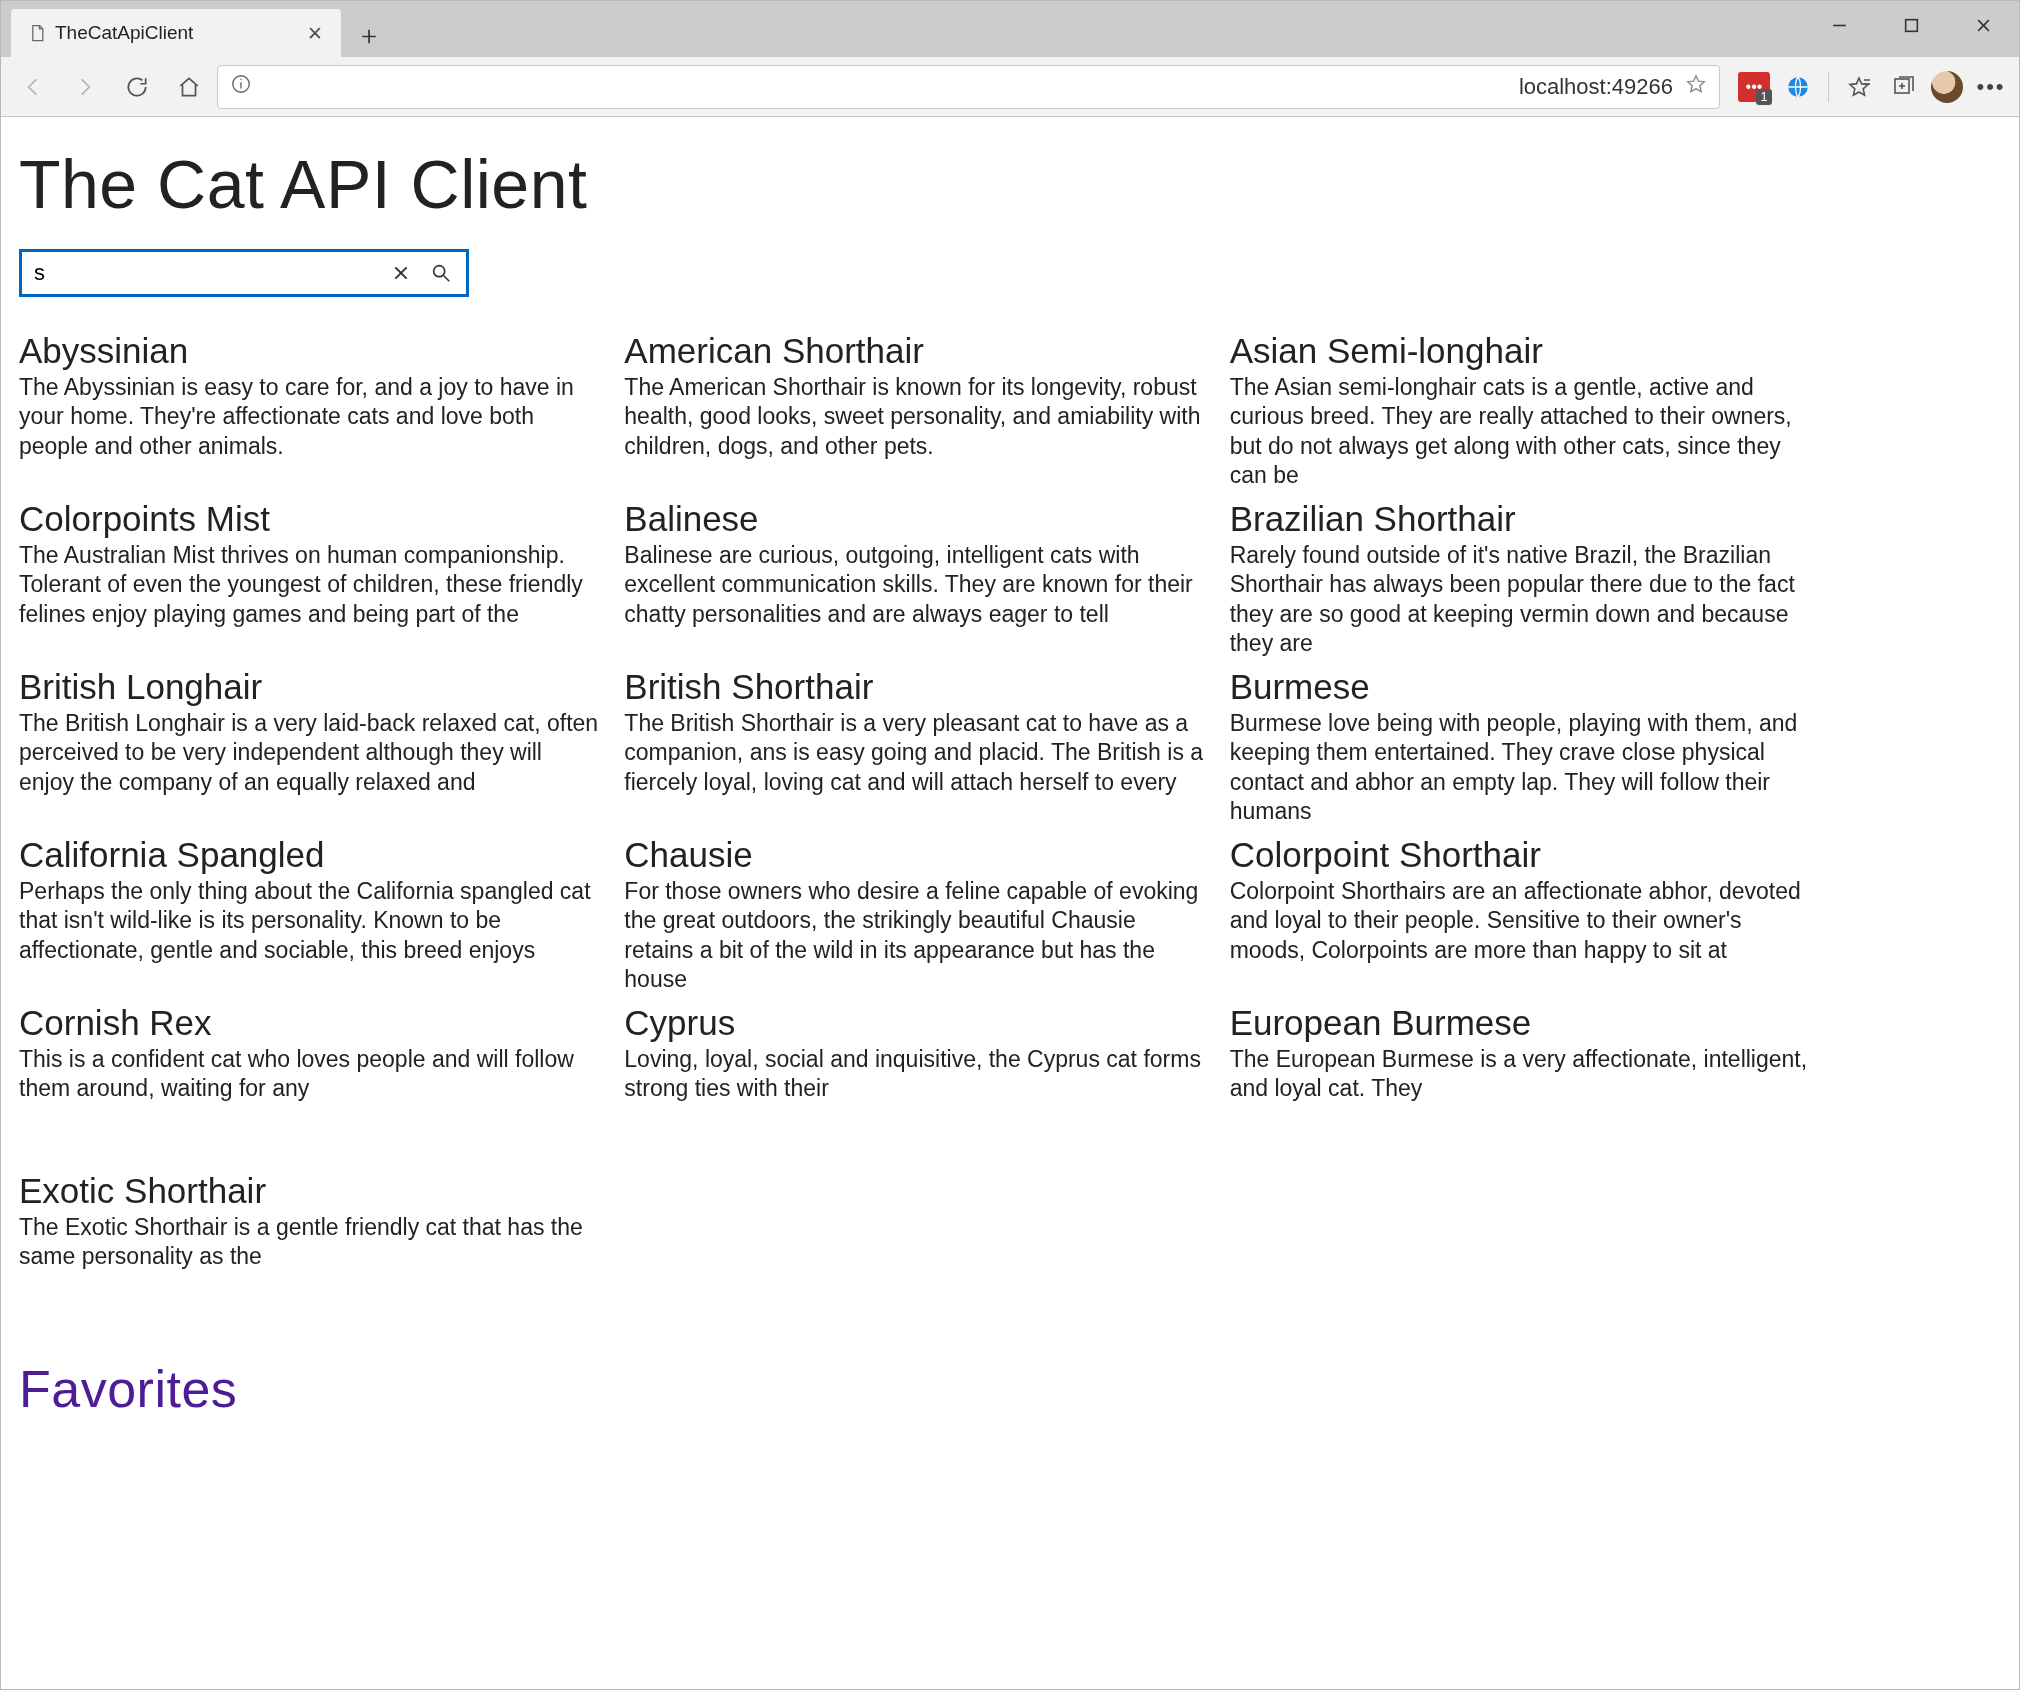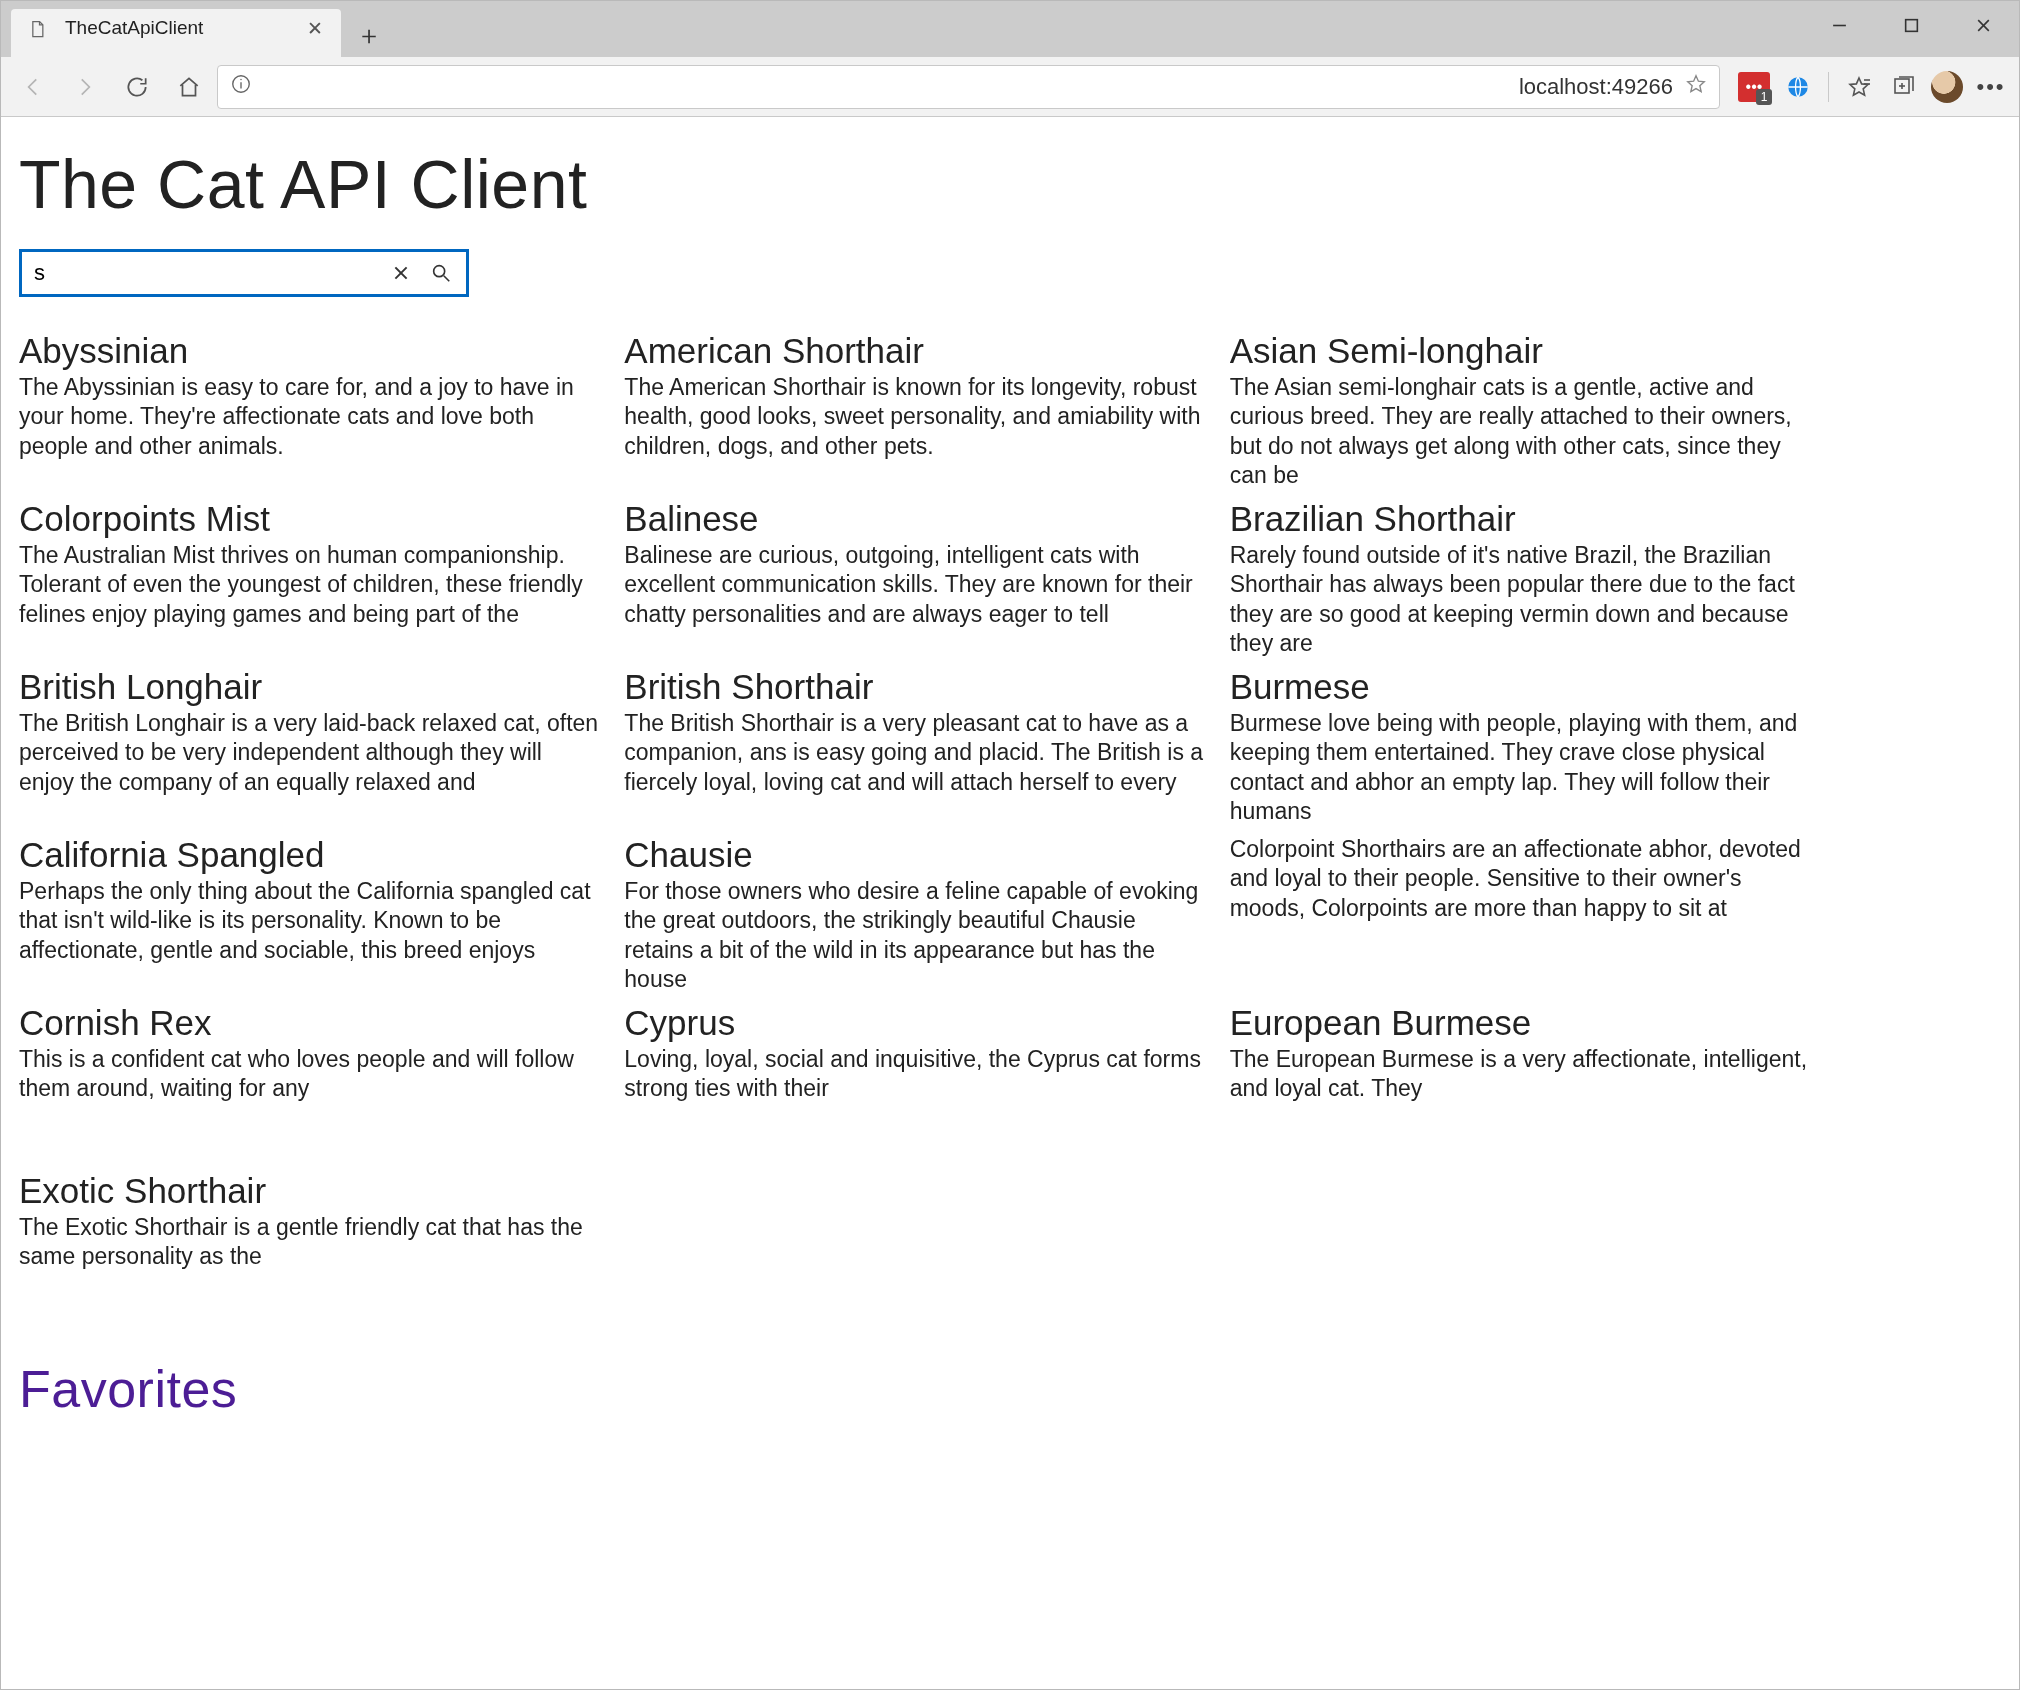--- a/index.html
+++ b/index.html
@@ -34,23 +34,23 @@
     color: #333; font-size: 18px;
   }
   .win-ctrl svg { width: 17px; height: 17px; }
   .tab-row { display: flex; align-items: flex-end; height: 100%; padding-left: 10px; }
   .tab {
     height: 48px;
     min-width: 330px;
     background: #f2f2f2;
     border-top-left-radius: 4px;
     border-top-right-radius: 4px;
-    display: flex; 
-    padding: 8px 14px;
-    gap: 16px;
+    display: flex; align-items: center;
+    padding: 2px 14px;
+    gap: 6px;
     font-size: 19px;
     color: #222;
     position: relative;
   }
   .tab .page-ico { width: 24px; height: 24px; display:flex; align-items:center; justify-content:center; }
   .tab .page-ico svg { width: 20px; height: 20px; stroke:#666; fill:none; stroke-width:1.5; }
   .tab .title { flex: 1; white-space: nowrap; overflow: hidden; text-overflow: ellipsis; }
   .tab .close { width: 24px; text-align: center; color: #555; }
   .new-tab {
     width: 44px; height: 44px;
@@ -352,20 +352,21 @@
           </div>
           <div class="breed-card">
             <div class="name">California Spangled</div>
             <div class="desc">Perhaps the only thing about the California spangled cat that isn't wild-like is its personality. Known to be affectionate, gentle and sociable, this breed enjoys</div>
           </div>
           <div class="breed-card">
             <div class="name">Chausie</div>
             <div class="desc">For those owners who desire a feline capable of evoking the great outdoors, the strikingly beautiful Chausie retains a bit of the wild in its appearance but has the house</div>
           </div>
           <div class="breed-card">
+            <div class="name">Colorpoint Shorthair</div>
             <div class="desc">Colorpoint Shorthairs are an affectionate abhor, devoted and loyal to their people. Sensitive to their owner's moods, Colorpoints are more than happy to sit at</div>
           </div>
           <div class="breed-card">
             <div class="name">Cornish Rex</div>
             <div class="desc">This is a confident cat who loves people and will follow them around, waiting for any</div>
           </div>
           <div class="breed-card">
             <div class="name">Cyprus</div>
             <div class="desc">Loving, loyal, social and inquisitive, the Cyprus cat forms strong ties with their</div>
           </div>

